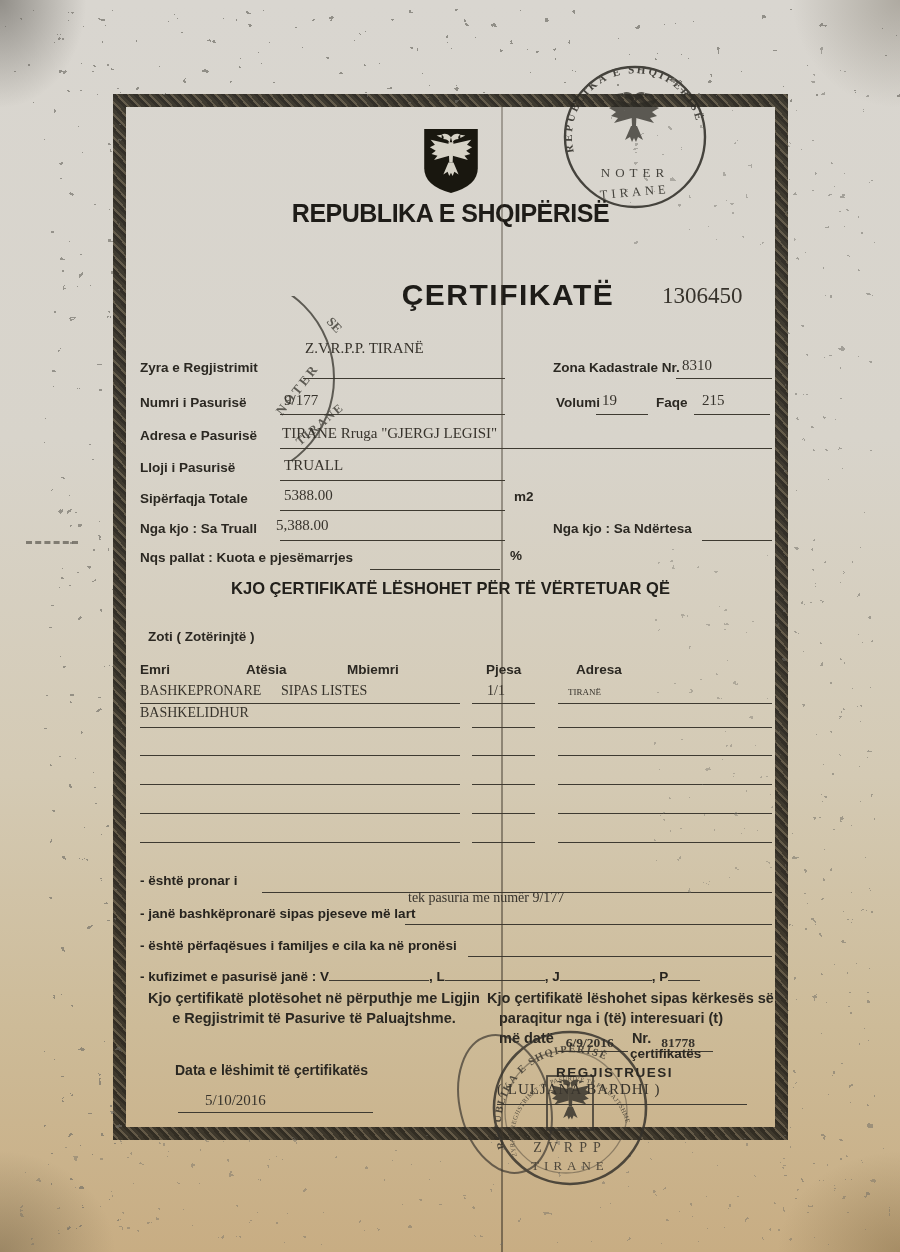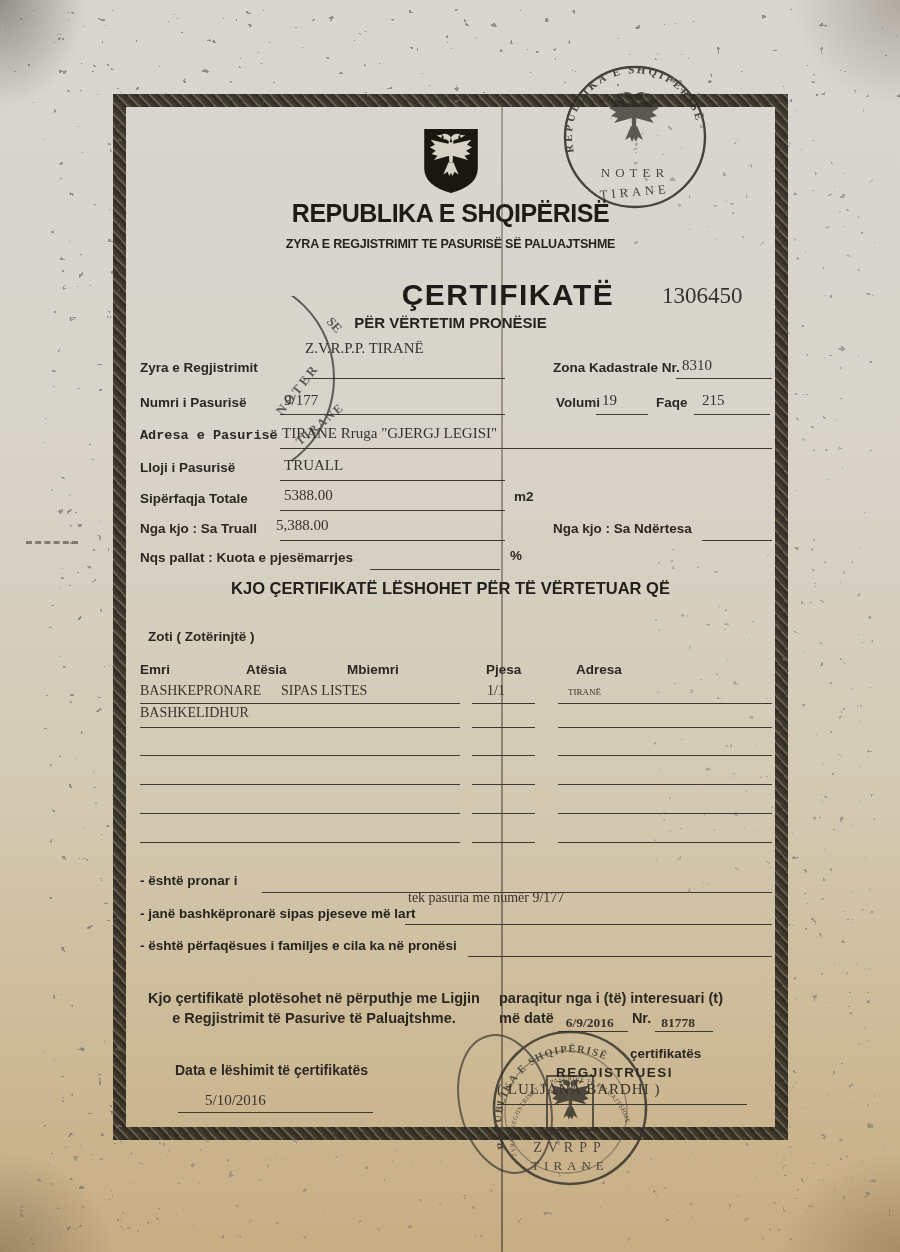--- a/index.html
+++ b/index.html
@@ -59,43 +59,41 @@
   </svg>
 
   <div class="frame"></div>
 
   <svg class="abs" style="left:422px; top:127px;" width="58" height="68" viewBox="0 0 56 66">
     <path d="M2 2 H54 V40 Q54 57 28 64 Q2 57 2 40 Z" fill="#19170f"></path>
     <use href="#eagle-glyph" fill="#d6d2c6" transform="translate(5,5) scale(0.82)"></use>
   </svg>
 
   <div class="abs title1 center" style="left:126px; top:199px; width:649px;">REPUBLIKA E SHQIPËRISË</div>
-  <div class="abs title2 center" style="left:126px; top:237px; width:649px;">ZYRA E REGJISTRIMIT TE PASURISË SË PALUAJTSHME</div>
   <div class="abs certt center" style="left:126px; top:278px; width:764px;">ÇERTIFIKATË</div>
   <div class="abs val" style="left:626px; top:283px; font-size:23px;margin-left:36px;">1306450</div>
-  <div class="abs certs center" style="left:126px; top:314px; width:649px;">PËR VËRTETIM PRONËSIE</div>
 
   <div class="abs lbl" style="left:140px; top:360px;">Zyra e Regjistrimit</div>
   <div class="abs val" style="left:305px; top:340px;">Z.V.R.P.P. TIRANË</div>
   <div class="abs ln" style="left:303px; top:378px; width:202px;"></div>
   <div class="abs lbl" style="left:553px; top:360px;">Zona Kadastrale Nr.</div>
   <div class="abs val" style="left:682px; top:357px;">8310</div>
   <div class="abs ln" style="left:676px; top:378px; width:96px;"></div>
 
   <div class="abs lbl" style="left:140px; top:395px;">Numri i Pasurisë</div>
   <div class="abs val" style="left:284px; top:392px;">9/177</div>
   <div class="abs ln" style="left:280px; top:414px; width:225px;"></div>
   <div class="abs lbl" style="left:556px; top:395px;">Volumi</div>
   <div class="abs val" style="left:602px; top:392px;">19</div>
   <div class="abs ln" style="left:596px; top:414px; width:52px;"></div>
   <div class="abs lbl" style="left:656px; top:395px;">Faqe</div>
   <div class="abs val" style="left:702px; top:392px;">215</div>
   <div class="abs ln" style="left:694px; top:414px; width:76px;"></div>
 
-  <div class="abs lbl" style="left:140px; top:428px;font-family:Liberation Mono, monospace;">Adresa e Pasurisë</div>
+  <div class="abs lbl" style="left:140px; top:428px;">Adresa e Pasurisë</div>
   <div class="abs val" style="left:282px; top:425px;">TIRANE Rruga "GJERGJ LEGISI"</div>
   <div class="abs ln" style="left:280px; top:448px; width:492px;"></div>
 
   <div class="abs lbl" style="left:140px; top:460px;">Lloji i Pasurisë</div>
   <div class="abs val" style="left:284px; top:457px;">TRUALL</div>
   <div class="abs ln" style="left:280px; top:480px; width:225px;"></div>
 
   <div class="abs lbl" style="left:140px; top:491px;">Sipërfaqja Totale</div>
   <div class="abs val" style="left:284px; top:487px;">5388.00</div>
   <div class="abs ln" style="left:280px; top:510px; width:225px;"></div>
@@ -149,24 +147,28 @@
   <div class="abs stmt" style="left:140px; top:873px;">- është pronar i</div>
   <div class="abs ln" style="left:262px; top:892px; width:510px;"></div>
 
   <div class="abs val" style="left:408px; top:890px; font-size:14px;">tek pasuria me numër 9/177</div>
   <div class="abs stmt" style="left:140px; top:906px;">- janë bashkëpronarë sipas pjeseve më lart</div>
   <div class="abs ln" style="left:405px; top:924px; width:367px;"></div>
 
   <div class="abs stmt" style="left:140px; top:938px;">- është përfaqësues i familjes e cila ka në pronësi</div>
   <div class="abs ln" style="left:468px; top:956px; width:304px;"></div>
 
+  <div class="abs stmt" style="left:140px; top:968px;">
+    <span>- kufizimet e pasurisë janë : V</span><span class="fill" style="width:100px"></span><span>, L</span><span class="fill" style="width:100px"></span><span>, J</span><span class="fill" style="width:92px"></span><span>, P</span><span class="fill" style="width:32px"></span>
+  </div>
 
   <div class="abs note center" style="left:148px; top:988px; width:332px;">Kjo çertifikatë plotësohet në përputhje me Ligjin e Regjistrimit të Pasurive të Paluajtshme.</div>
 
   <div class="abs note" style="left:487px; top:988px; width:295px;">
+    <div>Kjo çertifikatë lëshohet sipas kërkesës së</div>
     <div style="padding-left:12px;">paraqitur nga i (të) interesuari (t)</div>
     <div style="padding-left:12px; white-space:nowrap;">
       <span>më datë</span>
       <span class="val" style="font-size:13.5px; position:relative; top:4px; border-bottom:1.6px solid #3e3a31; padding:0 14px 1px 8px;">6/9/2016</span>
       <span>Nr.</span>
       <span class="val" style="font-size:13.5px; position:relative; top:4px; border-bottom:1.6px solid #3e3a31; padding:0 18px 1px 6px;">81778</span>
     </div>
   </div>
 
   <div class="abs lbl" style="left:630px; top:1046px; z-index:5;">çertifikatës</div>

